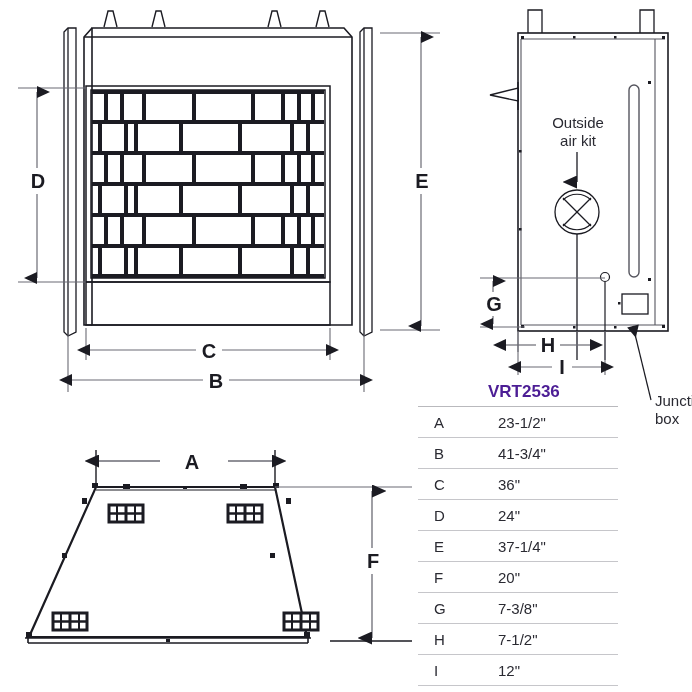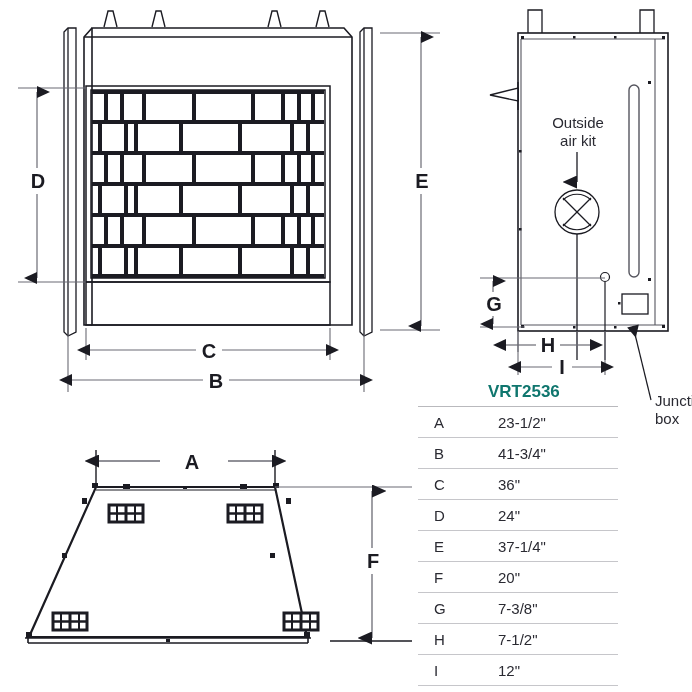--- a/index.html
+++ b/index.html
@@ -49,21 +49,21 @@
   }
   #spec-table th, #spec-table td {
     text-align: left;
     padding: 0;
     vertical-align: middle;
   }
   #spec-table thead th {
     height: 28px;
     font-size: 17px;
     font-weight: 700;
-    color: #0f766e;
+    color: #4c1d95;
     border-bottom: 1px solid #b9b9bd;
   }
   #spec-table thead th.k { width: 54px; }
   #spec-table tbody td {
     height: 30px;
     font-size: 15px;
     color: #2a2a32;
     border-bottom: 1px solid #c6c6ca;
   }
   #spec-table tbody td.k {

